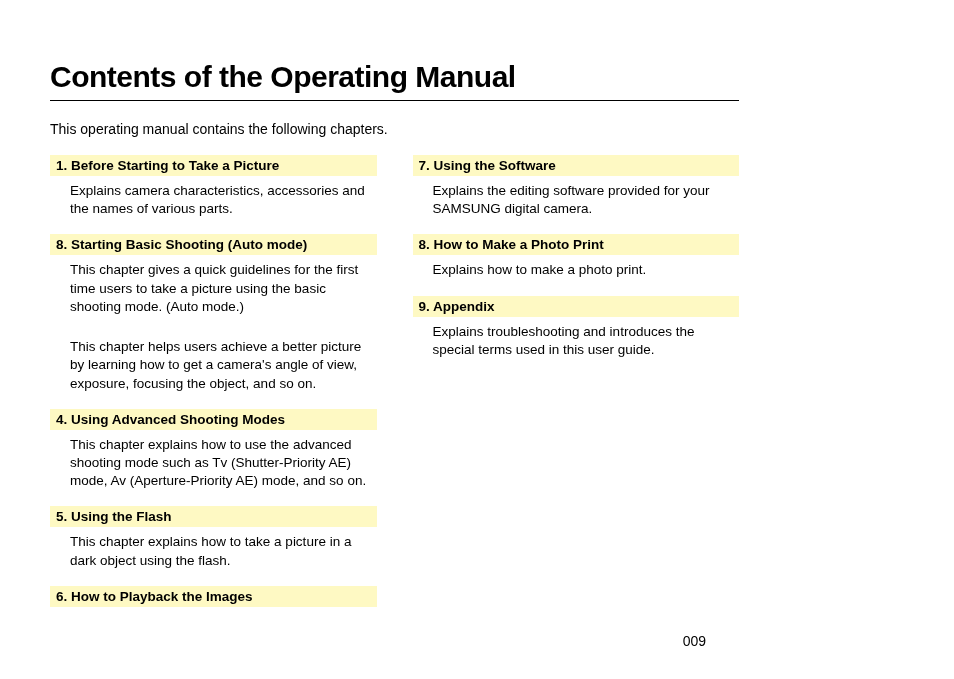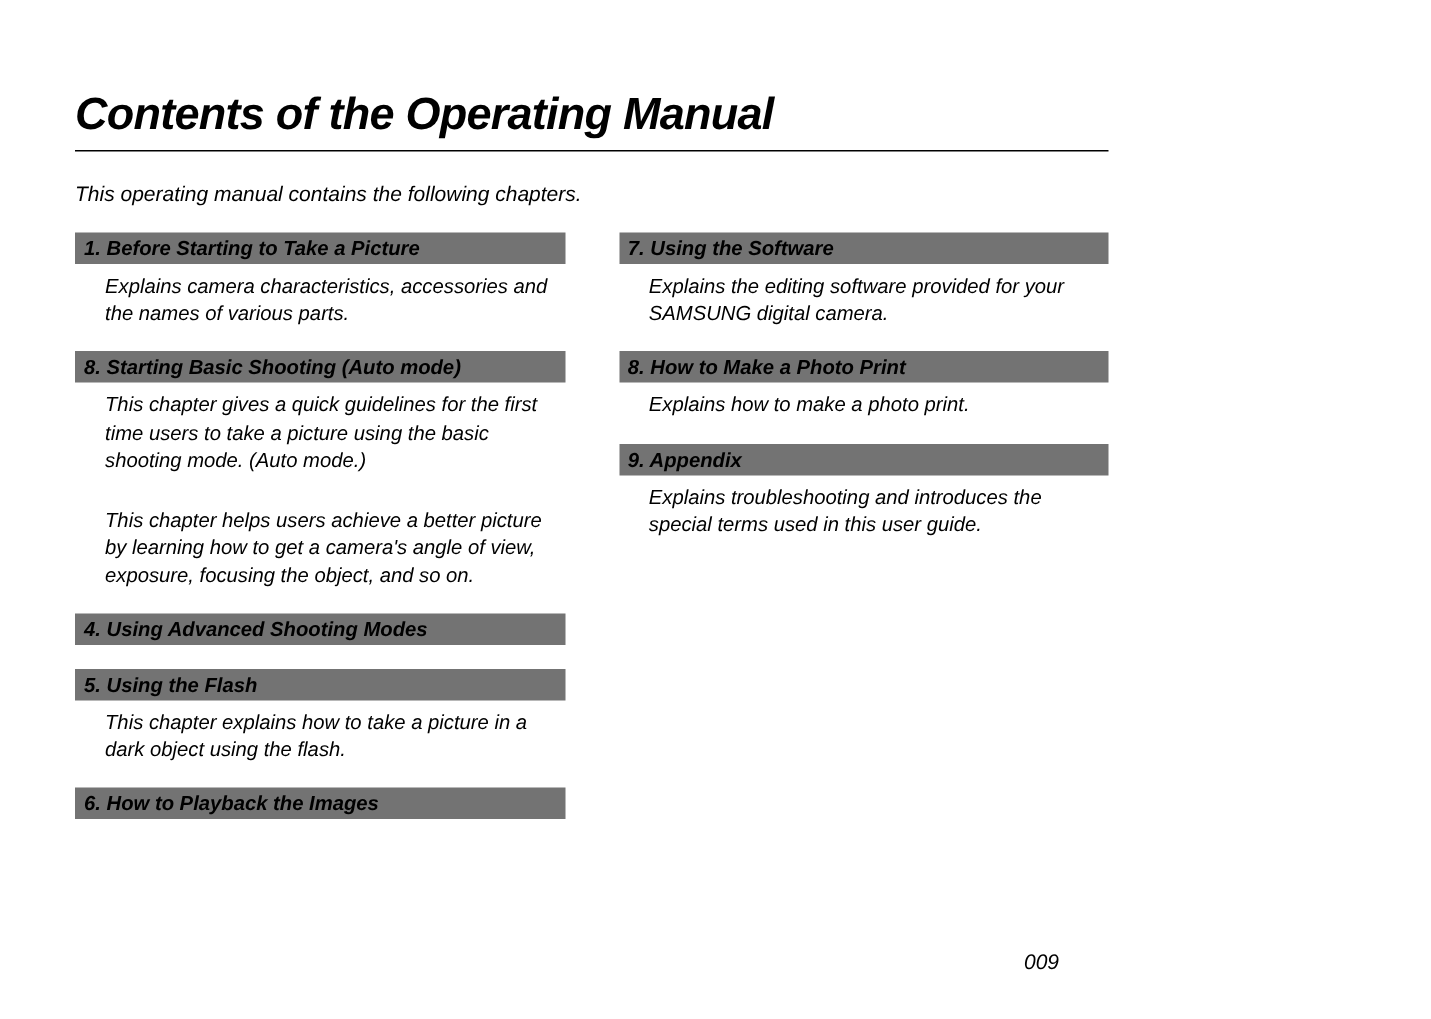--- a/index.html
+++ b/index.html
@@ -10,21 +10,20 @@
     background: #fff;
     font-family: Arial, Helvetica, sans-serif;
     color: #000;
   }
   .page {
     box-sizing: border-box;
     width: 760px;
     height: 679px;
     padding: 60px 21px 0 50px;
     position: relative;
-    font-style: italic;
   }
   .title {
     font-size: 30px;
     font-weight: bold;
     letter-spacing: -0.5px;
     margin: 0 0 6px 0;
   }
   .title-rule {
     border: none;
     border-top: 1.5px solid #000;
@@ -39,21 +38,21 @@
     gap: 36px;
   }
   .col {
     flex: 1;
     min-width: 0;
   }
   .section {
     margin-bottom: 16px;
   }
   .section-header {
-    background: #737373;
+    background: #fef9c3;
     font-size: 13.5px;
     font-weight: bold;
     padding: 3px 6px;
   }
   .section-body {
     font-size: 13.5px;
     line-height: 1.35;
     padding: 6px 0 0 20px;
   }
   .page-number {
@@ -86,20 +85,21 @@
         <div class="section-header">8. Starting Basic Shooting (Auto mode)</div>
         <div class="section-body">This chapter gives a quick guidelines for the first time users to take a picture using the basic shooting mode. (Auto mode.)</div>
       </div>
 
       <div class="section">
         <div class="section-body">This chapter helps users achieve a better picture by learning how to get a camera's angle of view, exposure, focusing the object, and so on.</div>
       </div>
 
       <div class="section">
         <div class="section-header">4. Using Advanced Shooting Modes</div>
+        <div class="section-body">This chapter explains how to use the advanced shooting mode such as Tv (Shutter-Priority AE) mode, Av (Aperture-Priority AE) mode, and so on.</div>
       </div>
 
       <div class="section">
         <div class="section-header">5. Using the Flash</div>
         <div class="section-body">This chapter explains how to take a picture in a dark object using the flash.</div>
       </div>
 
       <div class="section">
         <div class="section-header">6. How to Playback the Images</div>
       </div>

